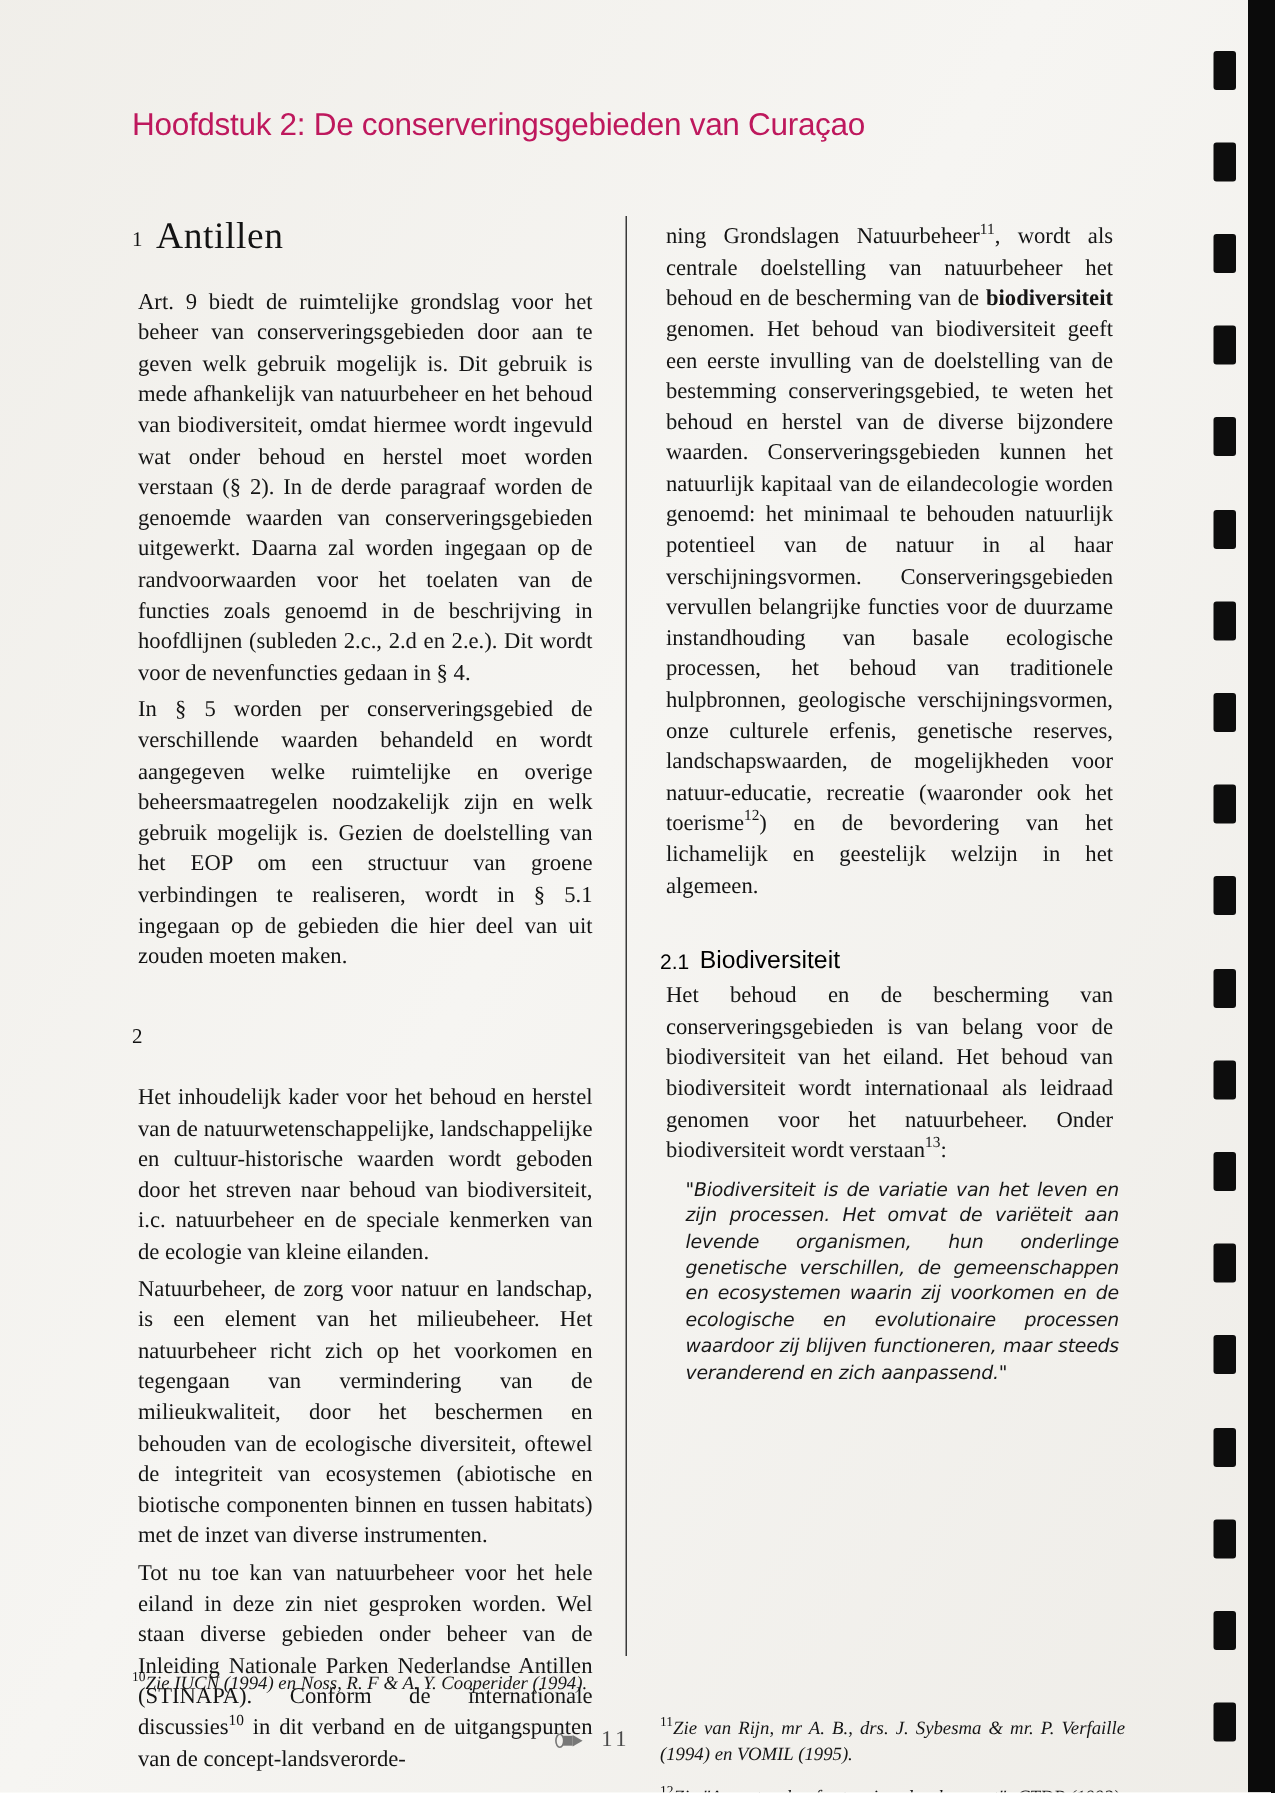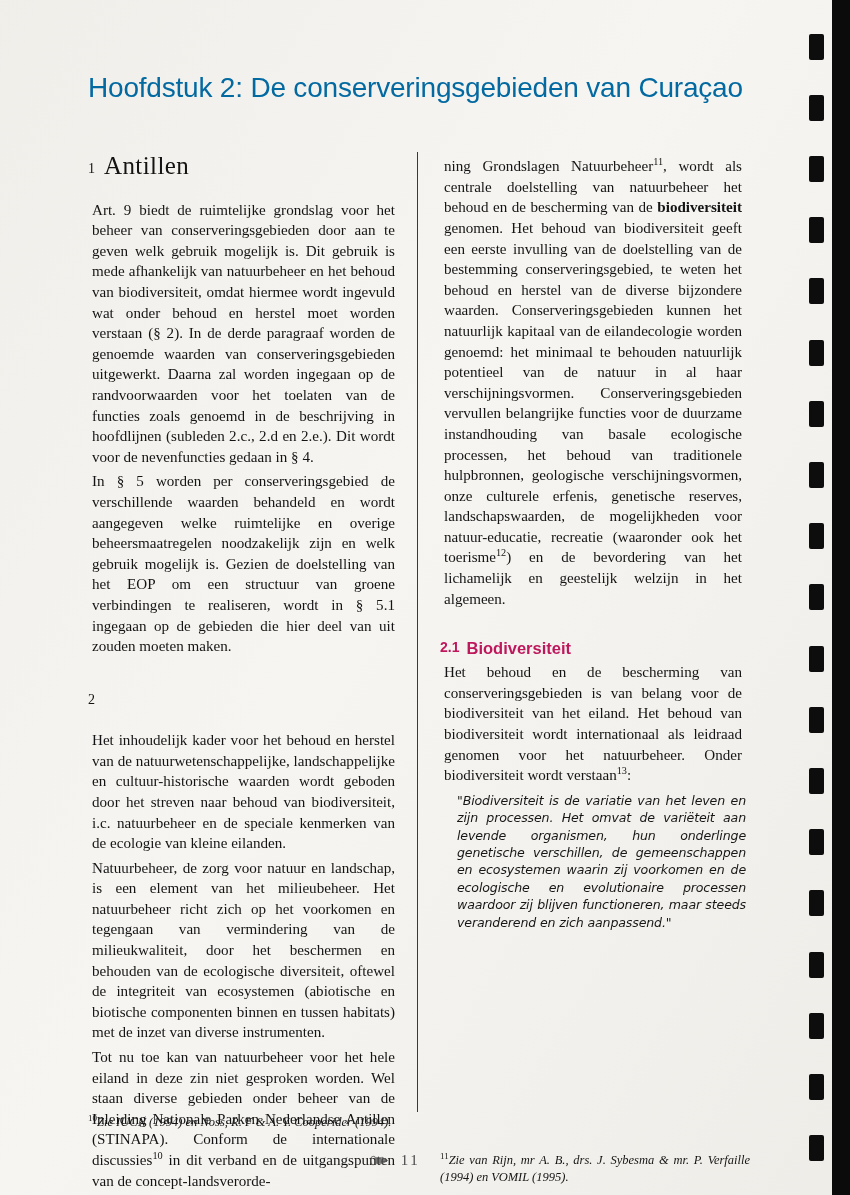--- a/index.html
+++ b/index.html
@@ -58,24 +58,24 @@
   .content {
     position: absolute;
     left: 88px;
     top: 72px;
     width: 684px;
     height: 1060px;
   }
 
   .doc-title {
     font-family: "Liberation Sans", sans-serif;
-    font-size: 28px;
+    font-size: 21px;
     font-weight: 400;
     letter-spacing: -0.2px;
-    color: #0369a1;
+    color: #be185d;
     margin: 0 0 48px 0;
     line-height: 1.15;
     white-space: nowrap;
   }
 
   .columns {
     display: flex;
     align-items: flex-start;
   }
   .col {
@@ -111,25 +111,25 @@
     position: relative;
     top: -1px;
   }
   .h-section.second {
     margin-top: 36px;
     margin-bottom: 22px;
   }
   .h-sub {
     font-family: "Liberation Sans", sans-serif;
     font-size: 16.5px;
-    font-weight: 700;
+    font-weight: 400;
     margin: 30px 0 2px 0;
-    color: #be185d;
-    display: flex;
-    align-items: flex-start;
+    color: #000000;
+    display: flex;
+    align-items: center;
     gap: 7px;
   }
   .h-sub .num {
     font-size: 14px;
   }
 
   
   p.body {
     margin: 4px;
     font-size: 15.1px;

